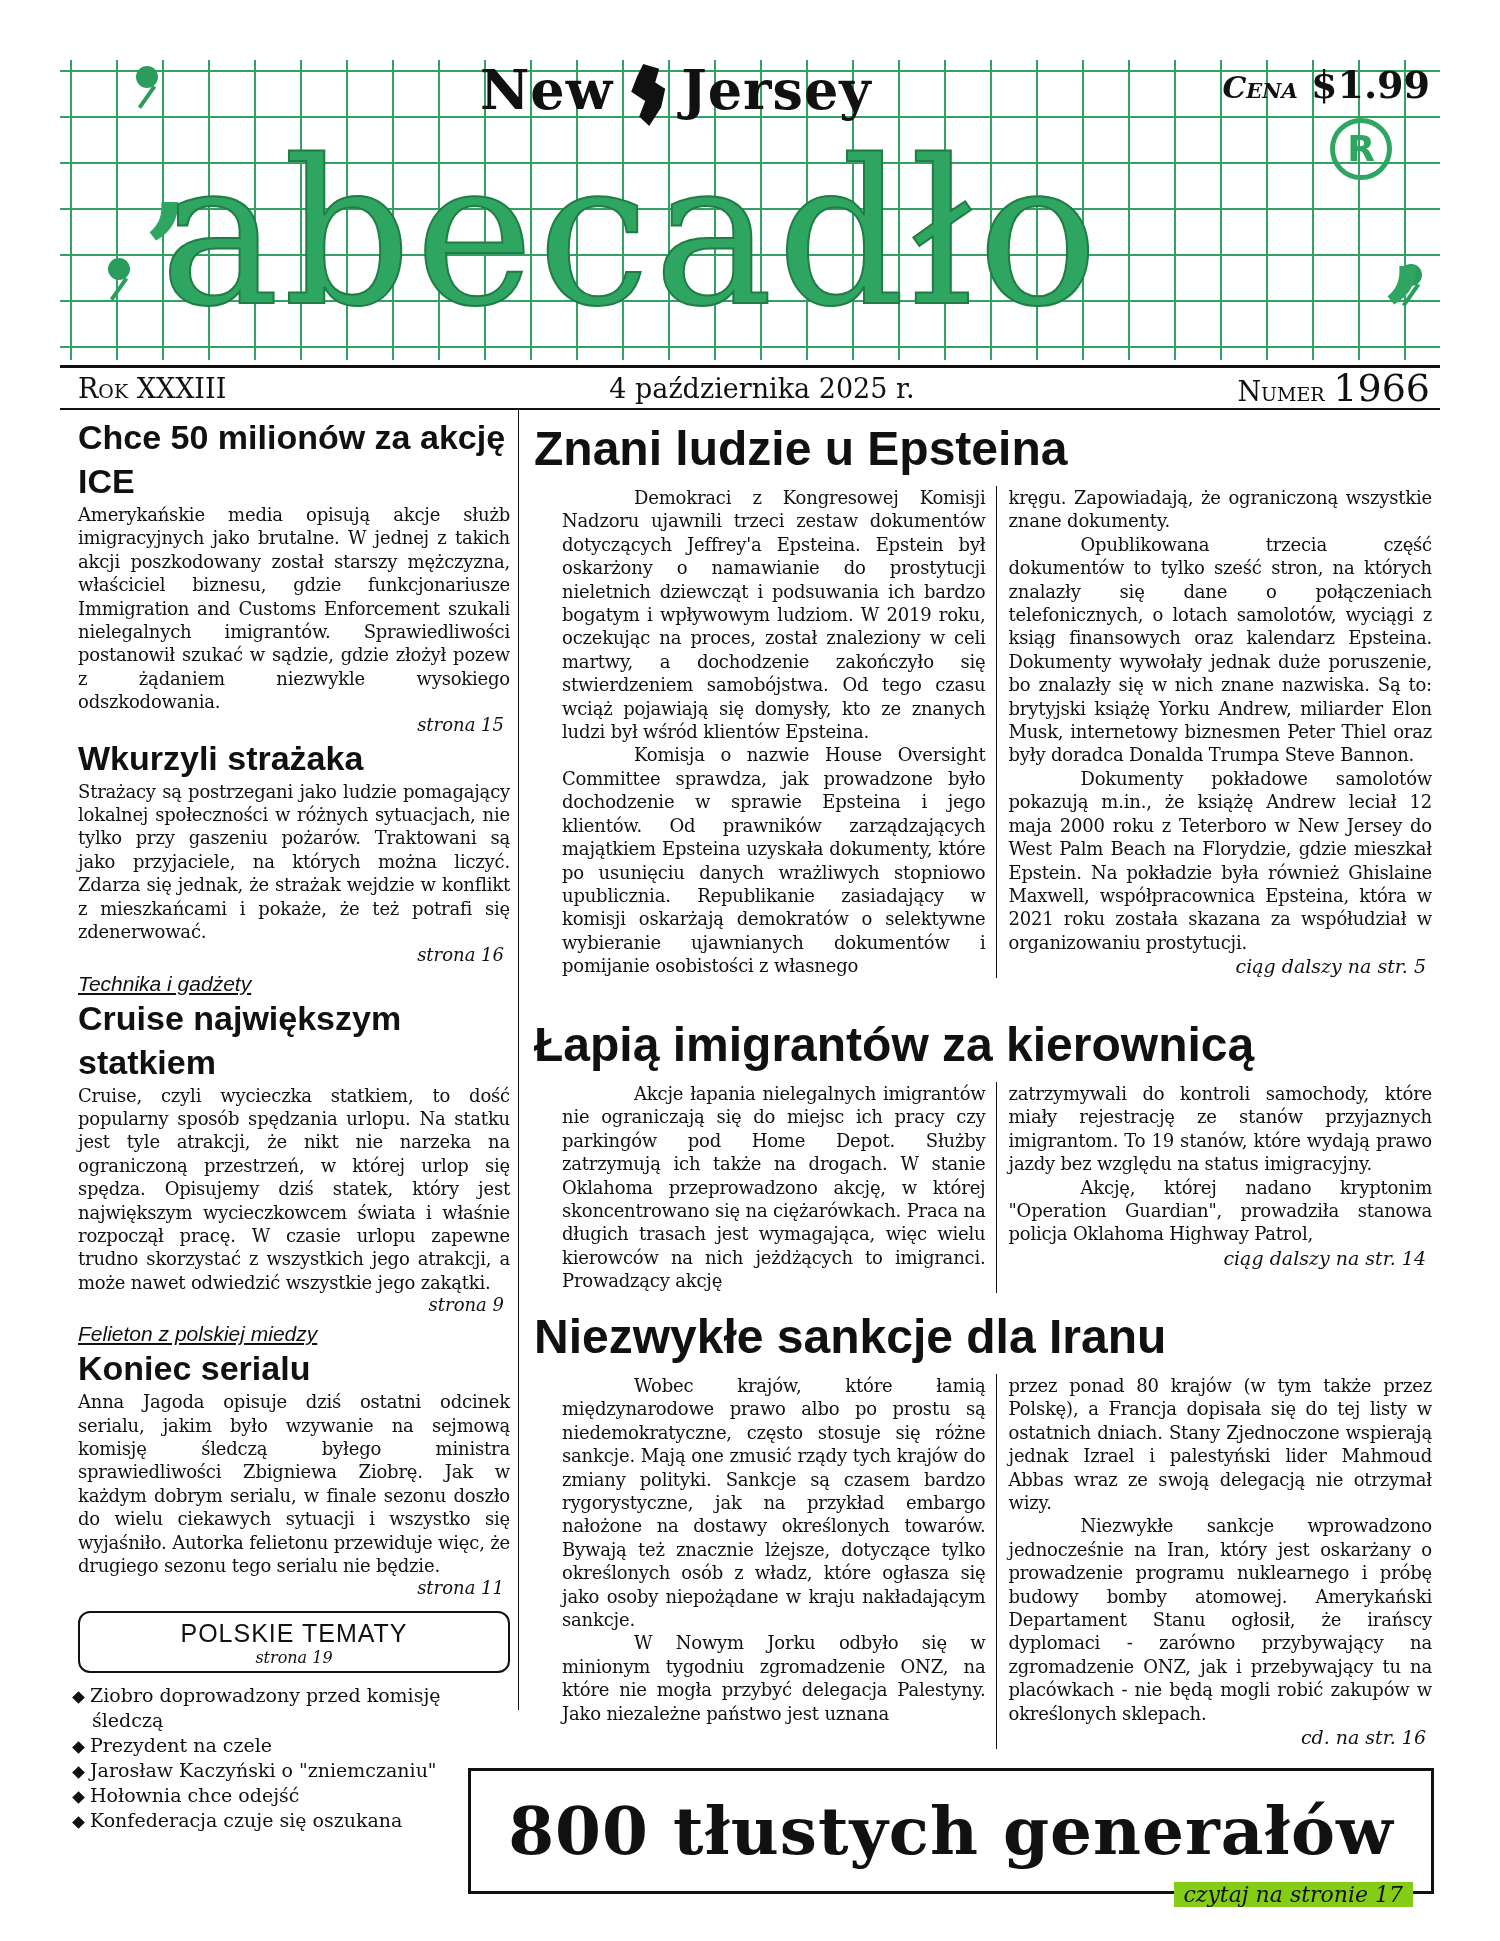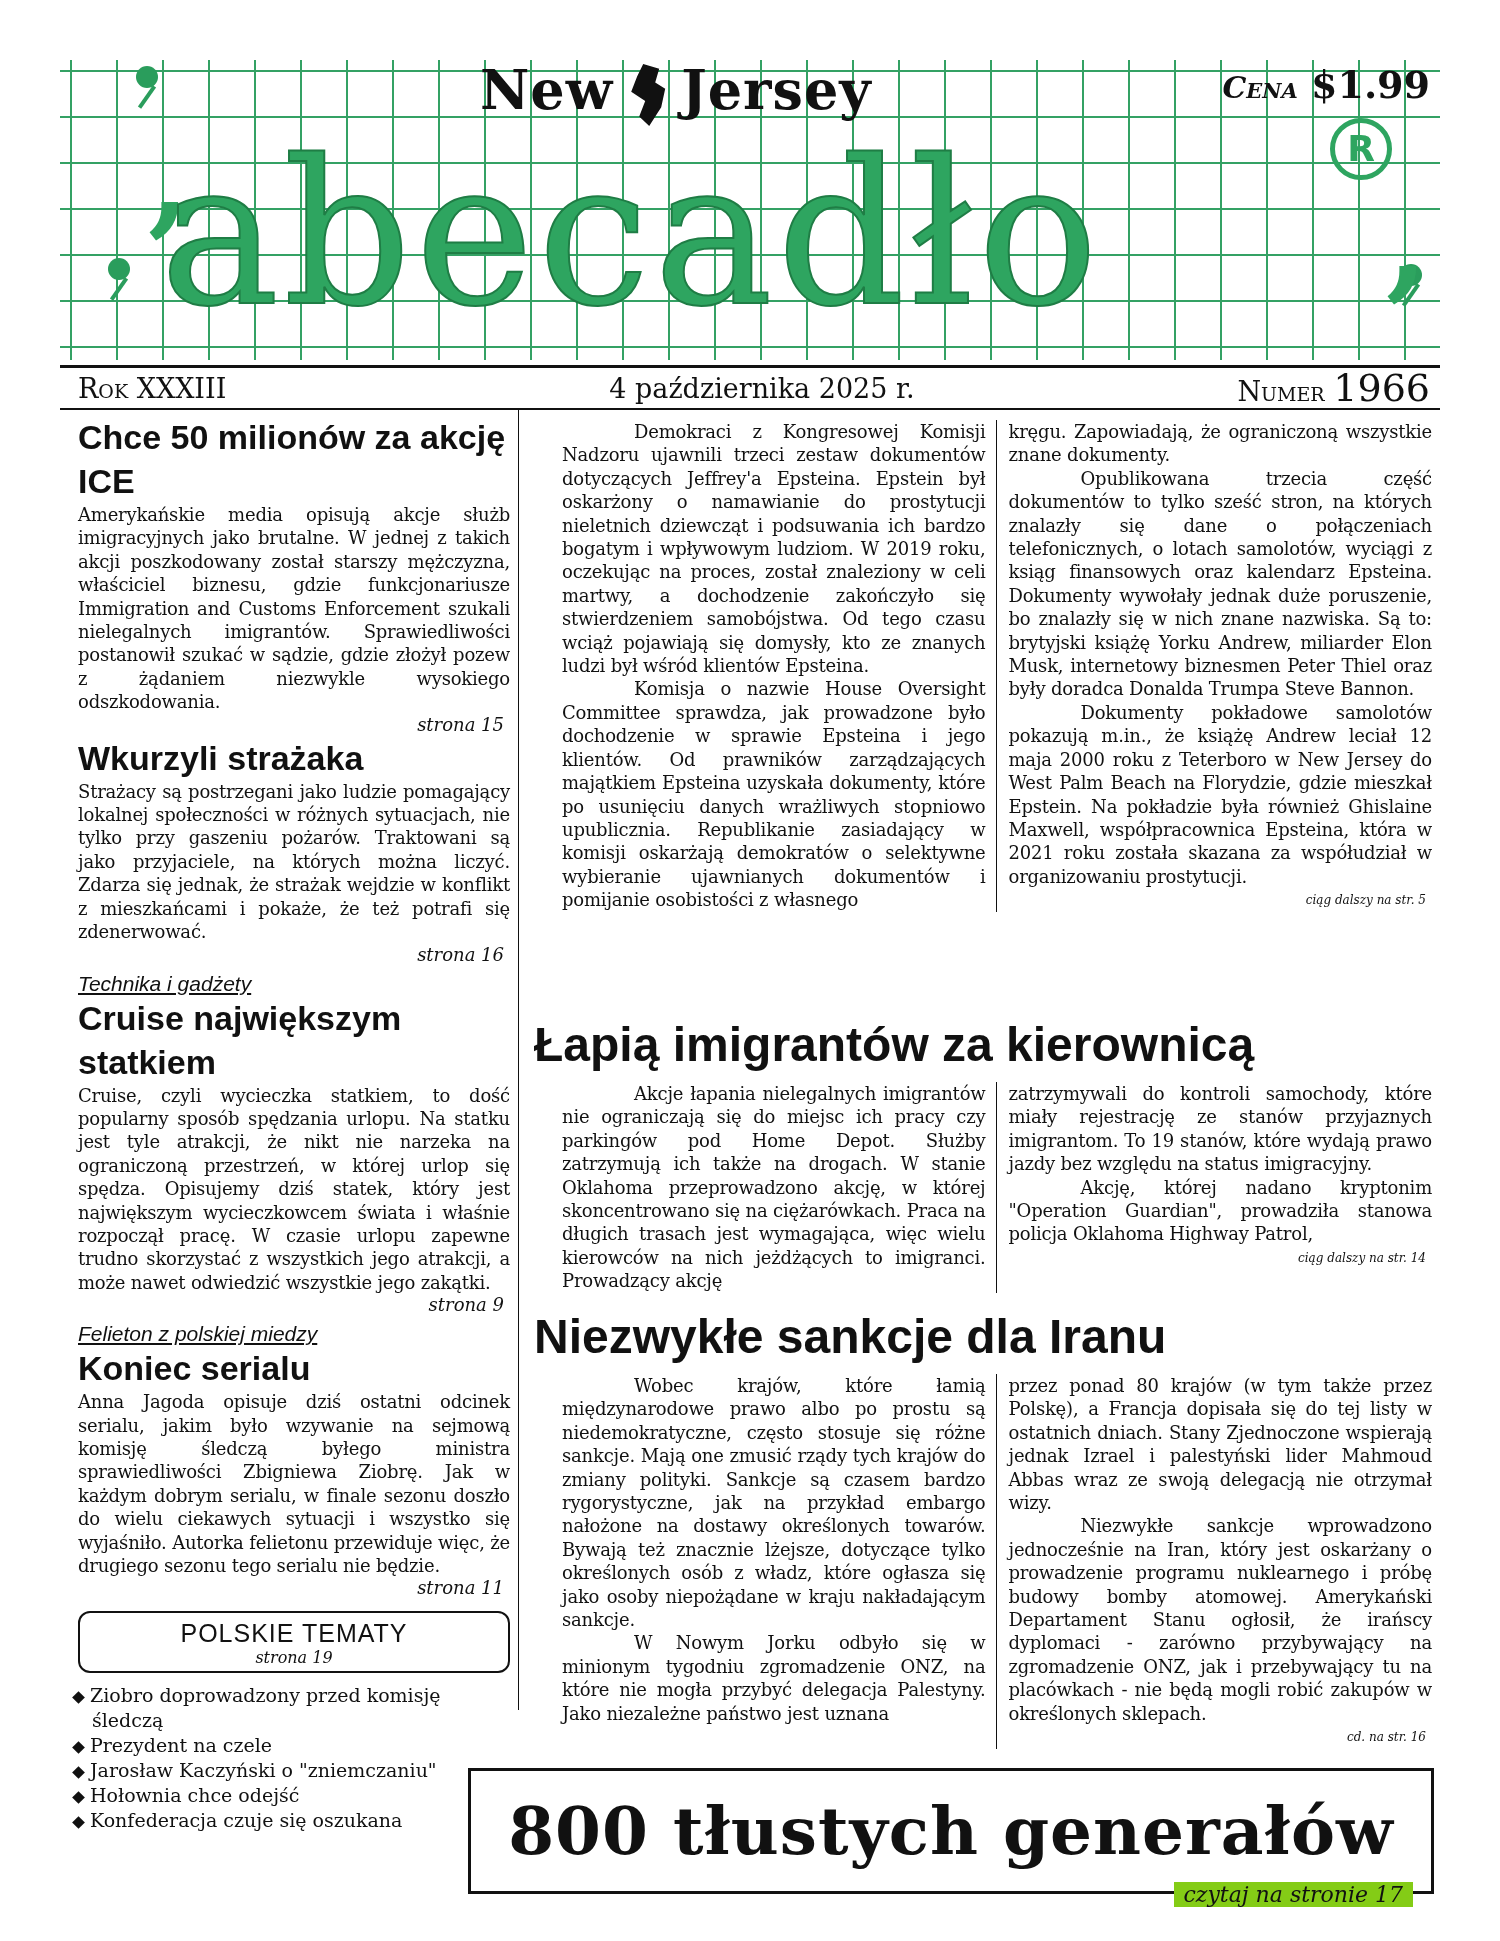--- a/index.html
+++ b/index.html
@@ -51,21 +51,21 @@
   ul.tlist li .diamond { display: inline-block; width: 9px; height: 9px; background: #111; transform: rotate(45deg); margin-right: 7px; vertical-align: middle; }
 
   
   .art { position: absolute; left: 532px; width: 900px; }
   h1.head { font-family: "Liberation Sans", sans-serif; font-weight: bold; font-size: 48px; line-height: 58px; margin: 0 0 8px 2px; color: #111; }
   .cols { display: flex; }
   .cols .c { width: 440px; }
   .cols .c.first { padding-right: 10px; border-right: 1px solid #111; margin-left: 30px; }
   .cols .c.second { padding-left: 12px; }
   p.ind { text-indent: 72px; }
-  .cont { font-style: italic; font-size: 12px; text-align: right; padding-right: 6px; line-height: 24px; }
+  .cont { font-style: italic; font-size: 19px; text-align: right; padding-right: 6px; line-height: 24px; }
 
   
   .bigbox { position: absolute; left: 468px; top: 1768px; width: 960px; height: 120px; border: 3px solid #111; text-align: center; }
   .bigbox .bt { font-family: "DejaVu Serif", serif; font-weight: bold; font-size: 66px; line-height: 120px; letter-spacing: 1px; }
   .bigbox .rd { position: absolute; right: 18px; bottom: -16px; background: #84cc16; padding: 0 10px; font-style: italic; font-size: 22px; }
 </style>
 </head>
 <body>
 
 <div class="masthead">
@@ -131,20 +131,21 @@
   <ul class="tlist">
     <li><span class="diamond"></span><span>Ziobro doprowadzony przed komisję śledczą</span></li>
     <li><span class="diamond"></span><span>Prezydent na czele</span></li>
     <li><span class="diamond"></span><span>Jarosław Kaczyński o "zniemczaniu"</span></li>
     <li><span class="diamond"></span><span>Hołownia chce odejść</span></li>
     <li><span class="diamond"></span><span>Konfederacja czuje się oszukana</span></li>
   </ul>
 </div>
 
 <div class="art" style="top:420px;">
+  <h1 class="head">Znani ludzie u Epsteina</h1>
   <div class="cols">
     <div class="c first">
       <p class="body ind">Demokraci z Kongresowej Komisji Nadzoru ujawnili trzeci zestaw dokumentów dotyczących Jeffrey'a Epsteina. Epstein był oskarżony o namawianie do prostytucji nieletnich dziewcząt i podsuwania ich bardzo bogatym i wpływowym ludziom. W 2019 roku, oczekując na proces, został znaleziony w celi martwy, a dochodzenie zakończyło się stwierdzeniem samobójstwa. Od tego czasu wciąż pojawiają się domysły, kto ze znanych ludzi był wśród klientów Epsteina.</p>
       <p class="body ind">Komisja o nazwie House Oversight Committee sprawdza, jak prowadzone było dochodzenie w sprawie Epsteina i jego klientów. Od prawników zarządzających majątkiem Epsteina uzyskała dokumenty, które po usunięciu danych wrażliwych stopniowo upublicznia. Republikanie zasiadający w komisji oskarżają demokratów o selektywne wybieranie ujawnianych dokumentów i pomijanie osobistości z własnego</p>
     </div>
     <div class="c second">
       <p class="body">kręgu. Zapowiadają, że ograniczoną wszystkie znane dokumenty.</p>
       <p class="body ind">Opublikowana trzecia część dokumentów to tylko sześć stron, na których znalazły się dane o połączeniach telefonicznych, o lotach samolotów, wyciągi z ksiąg finansowych oraz kalendarz Epsteina. Dokumenty wywołały jednak duże poruszenie, bo znalazły się w nich znane nazwiska. Są to: brytyjski książę Yorku Andrew, miliarder Elon Musk, internetowy biznesmen Peter Thiel oraz były doradca Donalda Trumpa Steve Bannon.</p>
       <p class="body ind">Dokumenty pokładowe samolotów pokazują m.in., że książę Andrew leciał 12 maja 2000 roku z Teterboro w New Jersey do West Palm Beach na Florydzie, gdzie mieszkał Epstein. Na pokładzie była również Ghislaine Maxwell, współpracownica Epsteina, która w 2021 roku została skazana za współudział w organizowaniu prostytucji.</p>
       <div class="cont">ciąg dalszy na str. 5</div>

